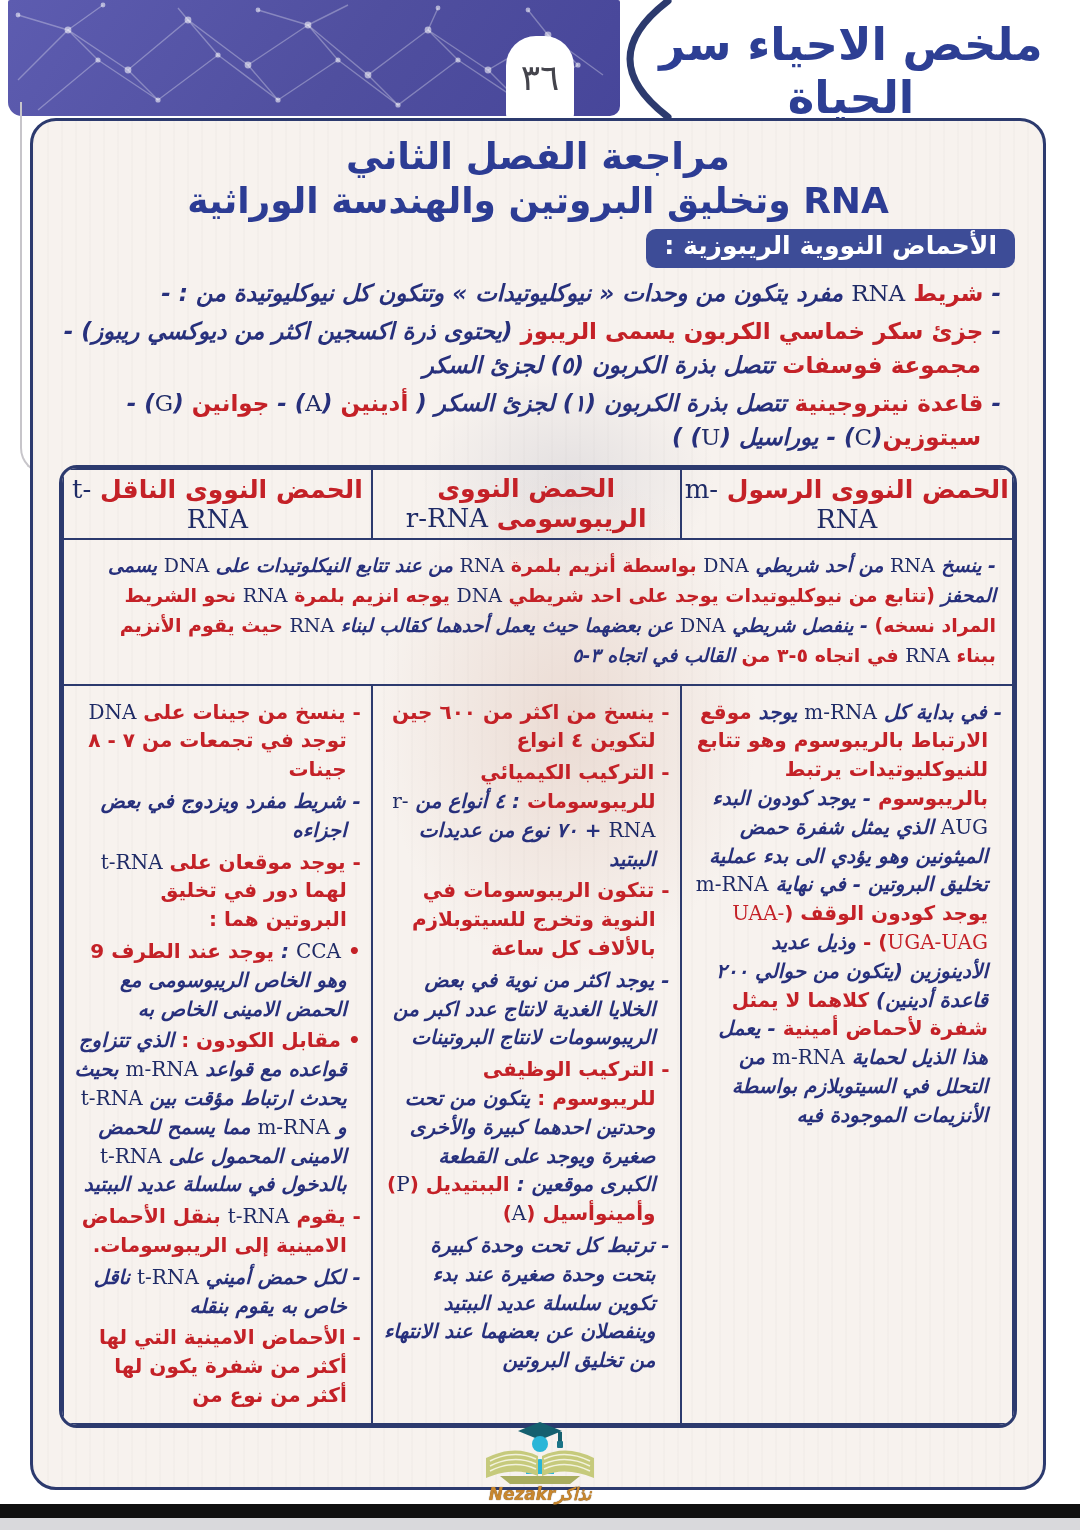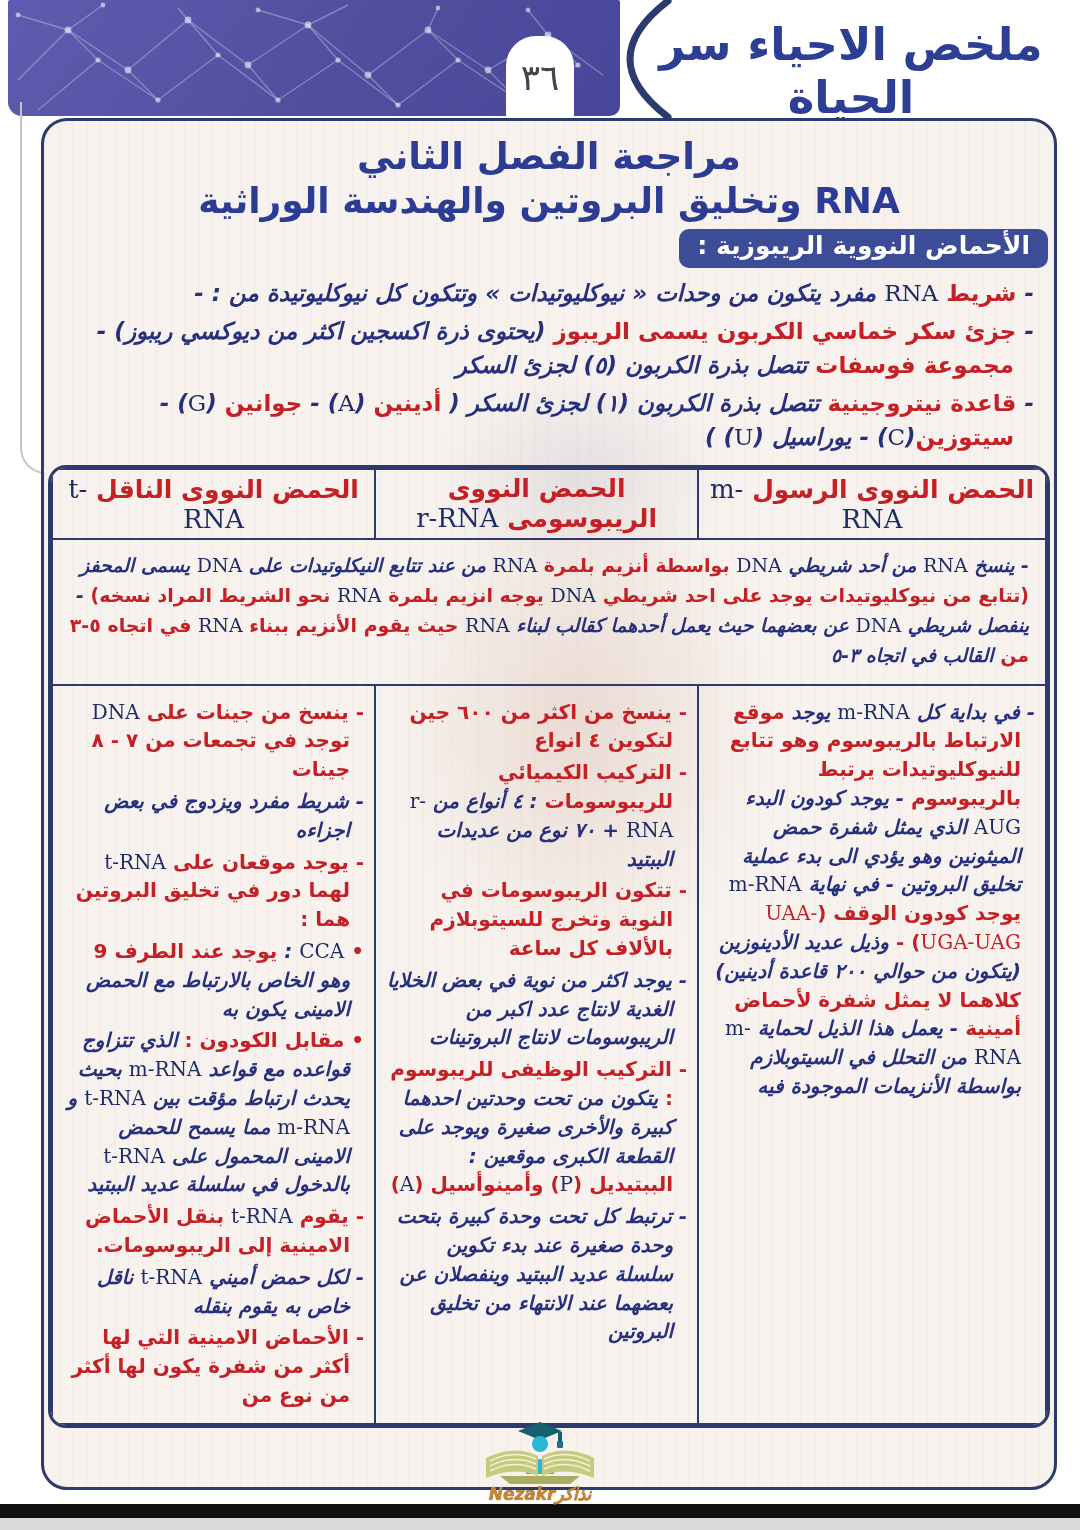--- a/index.html
+++ b/index.html
@@ -15,28 +15,28 @@
   .crescent{position:absolute;left:586px;top:0;width:120px;height:118px;pointer-events:none;}
   .page-num-box{position:absolute;left:506px;top:36px;width:68px;height:82px;background:#ffffff;
           border-radius:30px 30px 4px 4px;display:flex;align-items:center;justify-content:center;z-index:3;}
   .page-num{font-family:"DejaVu Serif",serif;font-size:36px;color:#44444c;}
   .brand{position:absolute;right:14px;top:18px;width:430px;text-align:center;
          font-size:45px;font-weight:bold;color:#2d3f94;letter-spacing:-1px;}
   .deco-line{position:absolute;left:20px;top:102px;width:30px;height:370px;
          border-left:2px solid #c7c5ca;border-bottom:2px solid #c7c5ca;border-bottom-left-radius:26px;}
 
   
-  .main-box{position:absolute;left:41px;top:118px;width:1016px;height:1372px;
+  .main-box{position:absolute;left:30px;top:118px;width:1016px;height:1372px;
         border:3px solid #2c3a6e;border-radius:26px;
         background:
           radial-gradient(ellipse 270px 360px at 53% 44%, rgba(222,196,184,0.50), rgba(222,196,184,0) 70%),
           radial-gradient(ellipse 210px 150px at 53% 26%, rgba(177,177,190,0.28), rgba(177,177,190,0) 70%),
           repeating-linear-gradient(90deg, rgba(0,0,0,0.015) 0 2px, rgba(0,0,0,0) 2px 14px),
           #f7f2ee;
-        overflow:hidden;padding:6px 4px 0;box-sizing:border-box;}
+        overflow:hidden;padding:6px 26px 0;box-sizing:border-box;}
 
   .review-title1{text-align:center;font-size:37px;font-weight:bold;color:#2c3c94;margin:8px 0 0;}
   .review-title2{text-align:center;font-size:36px;font-weight:bold;color:#2c3c94;margin:2px 0 8px;}
 
   .badge-navy{display:inline-block;background:#3d4c97;color:#ffffff;font-size:25px;font-weight:bold;
         padding:2px 18px 8px;border-radius:10px;}
   .badge-row{text-align:right;margin:2px 2px 8px 0;}
 
   .intro{margin:6px 16px 10px 4px;}
   .intro-item{font-size:23px;font-weight:bold;line-height:1.5;color:#27307c;
@@ -167,21 +167,21 @@
                 <div class="cell-item"><span class="sg-r">- التركيب الكيميائي للريبوسومات</span><span class="sg-b"> : ٤ أنواع من </span><span class="sg-l">r-RNA</span><span class="sg-b"> + ٧٠ نوع من عديدات الببتيد</span></div>
                 <div class="cell-item"><span class="sg-r">- تتكون الريبوسومات في النوية وتخرج للسيتوبلازم بالألاف كل ساعة</span></div>
                 <div class="cell-item"><span class="sg-b">- يوجد اكثر من نوية في بعض الخلايا الغدية لانتاج عدد اكبر من الريبوسومات لانتاج البروتينات</span></div>
                 <div class="cell-item"><span class="sg-r">- التركيب الوظيفى للريبوسوم :</span><span class="sg-b"> يتكون من تحت وحدتين احدهما كبيرة والأخرى صغيرة ويوجد على القطعة الكبرى موقعين : </span><span class="sg-r">الببتيديل (</span><span class="sg-l">P</span><span class="sg-r">) وأمينوأسيل (</span><span class="sg-l">A</span><span class="sg-r">)</span></div>
                 <div class="cell-item"><span class="sg-b">- ترتبط كل تحت وحدة كبيرة بتحت وحدة صغيرة عند بدء تكوين سلسلة عديد الببتيد وينفصلان عن بعضهما عند الانتهاء من تخليق البروتين</span></div>
               </td>
           <td class="colcell">
                 <div class="cell-item"><span class="sg-r">- ينسخ من جينات على </span><span class="sg-l">DNA</span><span class="sg-r"> توجد في تجمعات من ٧ - ٨ جينات</span></div>
                 <div class="cell-item"><span class="sg-b">- شريط مفرد ويزدوج في بعض اجزاءه</span></div>
                 <div class="cell-item"><span class="sg-r">- يوجد موقعان على </span><span class="sg-l">t-RNA</span><span class="sg-r"> لهما دور في تخليق البروتين هما :</span></div>
-                <div class="cell-item"><span class="sg-r">• </span><span class="sg-l">CCA</span><span class="sg-b"> : </span><span class="sg-r">يوجد عند الطرف 9</span><span class="sg-b"> وهو الخاص بالارتباط مع الحمض الامينى يكون به</span></div>
+                <div class="cell-item"><span class="sg-r">• </span><span class="sg-l">CCA</span><span class="sg-b"> : </span><span class="sg-r">يوجد عند الطرف 9</span><span class="sg-b"> وهو الخاص الريبوسومى مع الحمض الامينى الخاص به</span></div>
                 <div class="cell-item"><span class="sg-r">• مقابل الكودون :</span><span class="sg-b"> الذي تتزاوج قواعده مع قواعد </span><span class="sg-l">m-RNA</span><span class="sg-b"> بحيث يحدث ارتباط مؤقت بين </span><span class="sg-l">t-RNA</span><span class="sg-b"> و </span><span class="sg-l">m-RNA</span><span class="sg-b"> مما يسمح للحمض الامينى المحمول على </span><span class="sg-l">t-RNA</span><span class="sg-b"> بالدخول في سلسلة عديد الببتيد</span></div>
                 <div class="cell-item"><span class="sg-r">- يقوم </span><span class="sg-l">t-RNA</span><span class="sg-r"> بنقل الأحماض الامينية إلى الريبوسومات.</span></div>
                 <div class="cell-item"><span class="sg-b">- لكل حمض أميني </span><span class="sg-l">t-RNA</span><span class="sg-b"> ناقل خاص به يقوم بنقله</span></div>
                 <div class="cell-item"><span class="sg-r">- الأحماض الامينية التي لها أكثر من شفرة يكون لها أكثر من نوع من </span></div>
               </td>
         </tr>
       </tbody>
         </table>
     </div>
 

